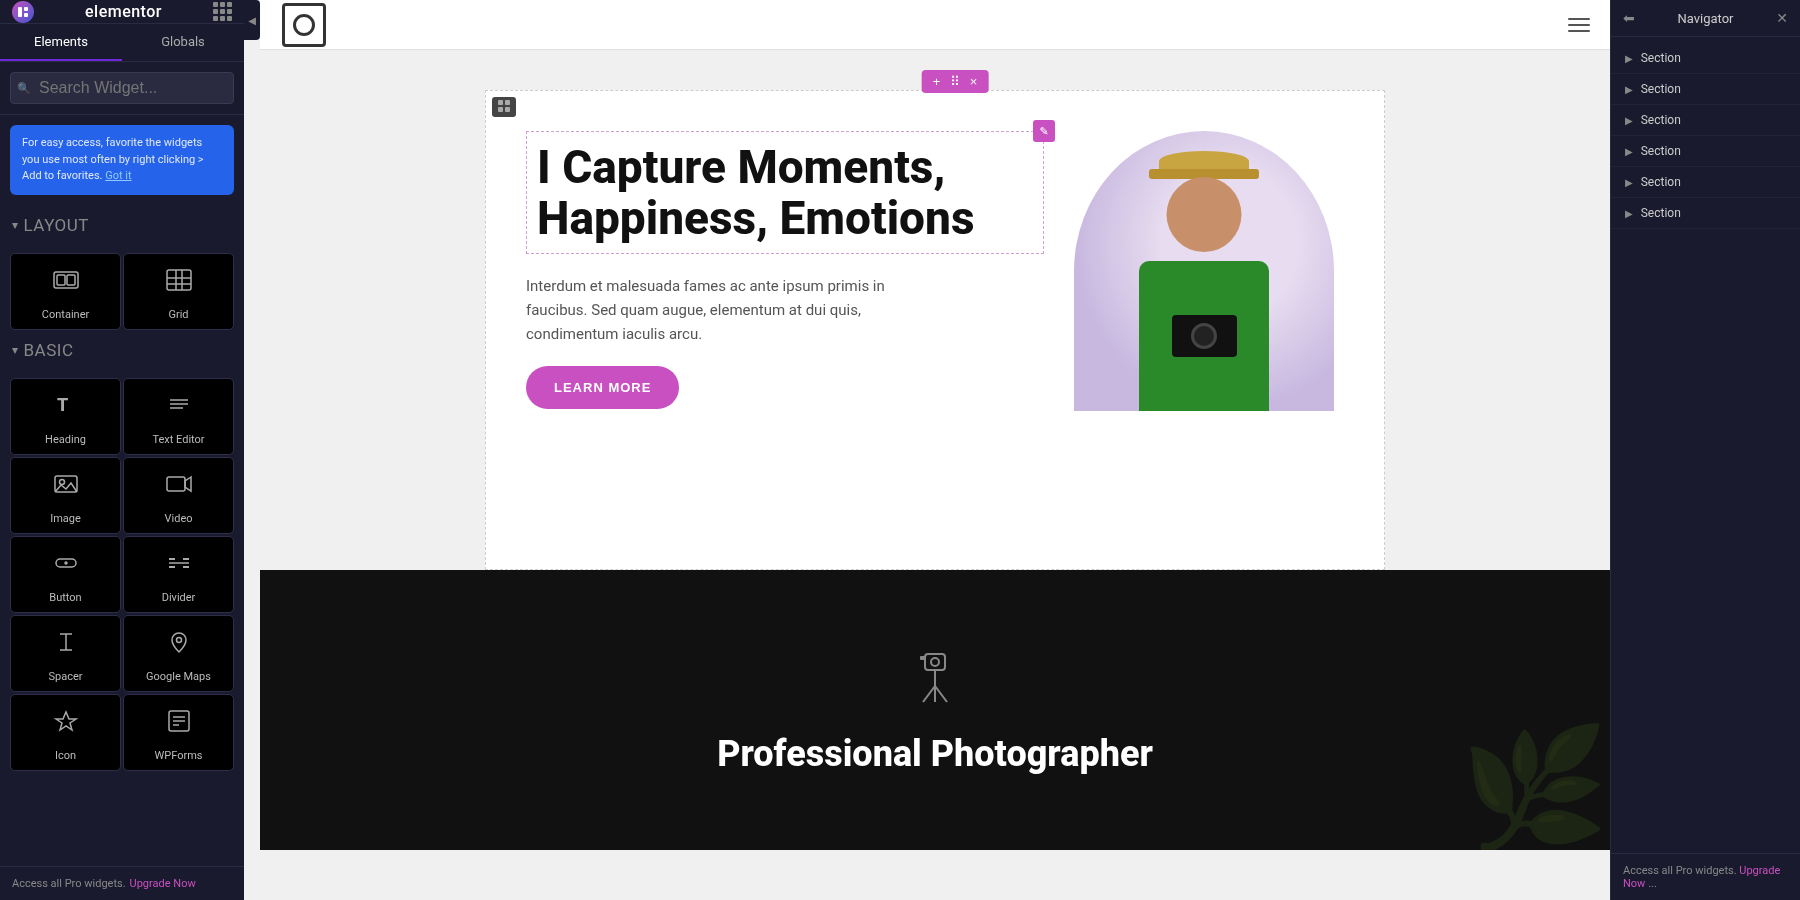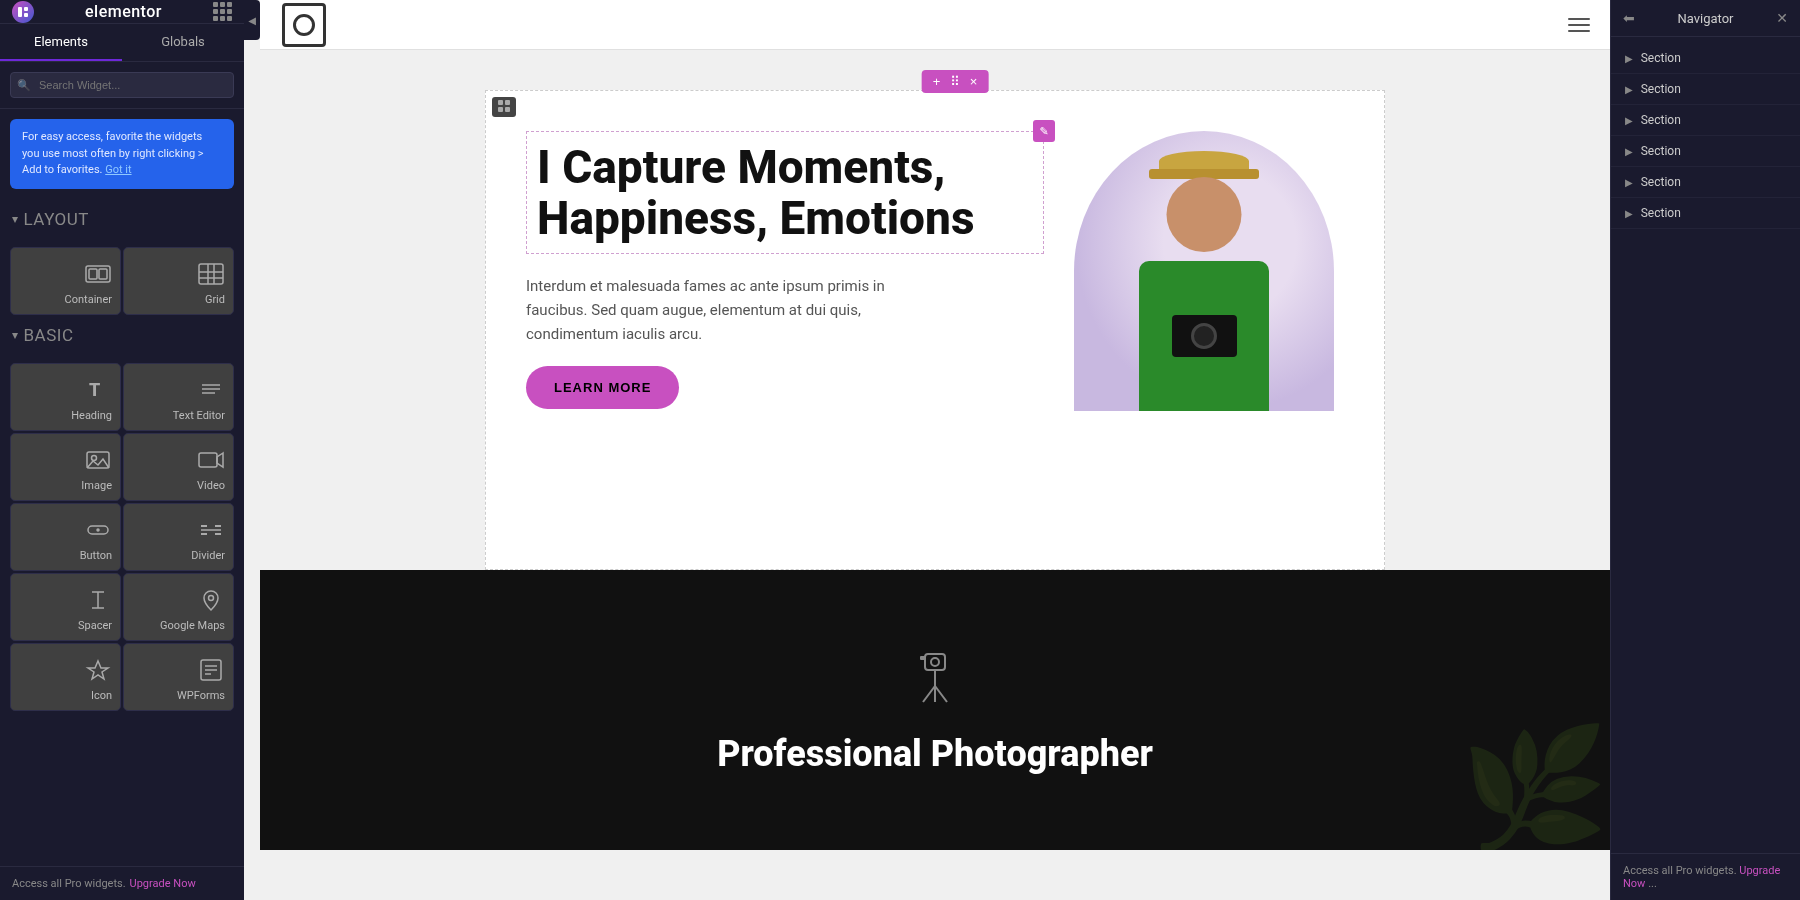--- a/index.html
+++ b/index.html
@@ -70,21 +70,21 @@
       padding: 10px;
       border-bottom: 1px solid #2a2a40;
     }
     .sidebar-search input {
       width: 100%;
       background: #2a2a40;
       border: 1px solid #3a3a55;
       border-radius: 4px;
       color: #ccc;
       padding: 6px 10px 6px 28px;
-      font-size: 11px;
+      font-size: 16px;
       outline: none;
     }
     .search-wrap {
       position: relative;
     }
     .search-wrap::before {
       content: '🔍';
       position: absolute;
       left: 7px;
       top: 50%;
@@ -132,28 +132,28 @@
       font-size: 12px;
     }
 
     .widget-grid {
       display: grid;
       grid-template-columns: 1fr 1fr;
       gap: 2px;
       padding: 0 10px;
     }
     .widget-item {
-      background: #404040;
+      background: #000000;
       border: 1px solid #2e2e4a;
       border-radius: 5px;
       padding: 12px 8px 8px;
       display: flex;
       flex-direction: column;
-      align-items: flex-end;
-      gap: 5px;
+      align-items: center;
+      gap: 14px;
       cursor: pointer;
       transition: background 0.15s;
     }
     .widget-icon {
       font-size: 20px;
       color: #aaa;
       height: 28px;
       display: flex; align-items: center; justify-content: center;
     }
     .widget-label {
@@ -320,21 +320,21 @@
     .hero-desc {
       font-size: 15px;
       color: #555;
       line-height: 1.6;
       max-width: 380px;
     }
 
     .learn-more-btn {
       display: inline-block;
       background: #c850c0;
-      color: #000000;
+      color: #ffffff;
       font-size: 13px;
       font-weight: 600;
       letter-spacing: 1px;
       padding: 14px 28px;
       border-radius: 30px;
       border: none;
       cursor: pointer;
       text-transform: uppercase;
       width: fit-content;
     }

